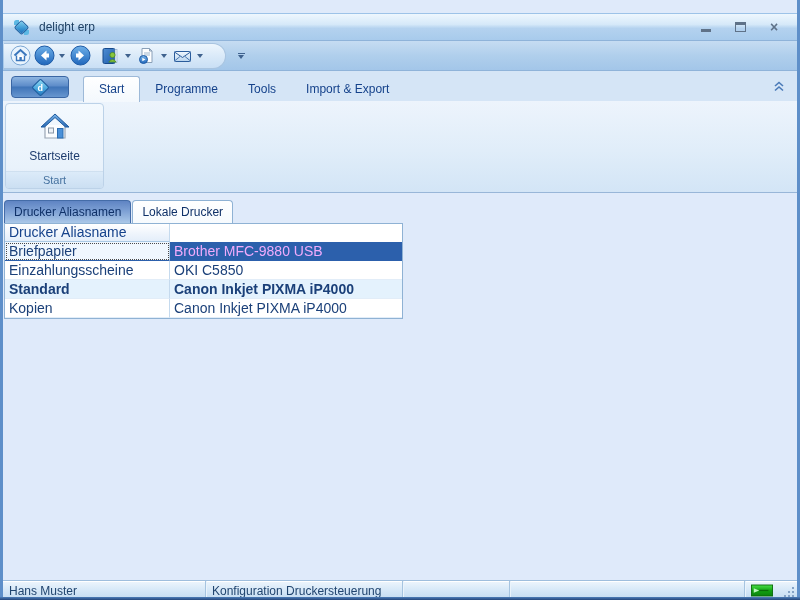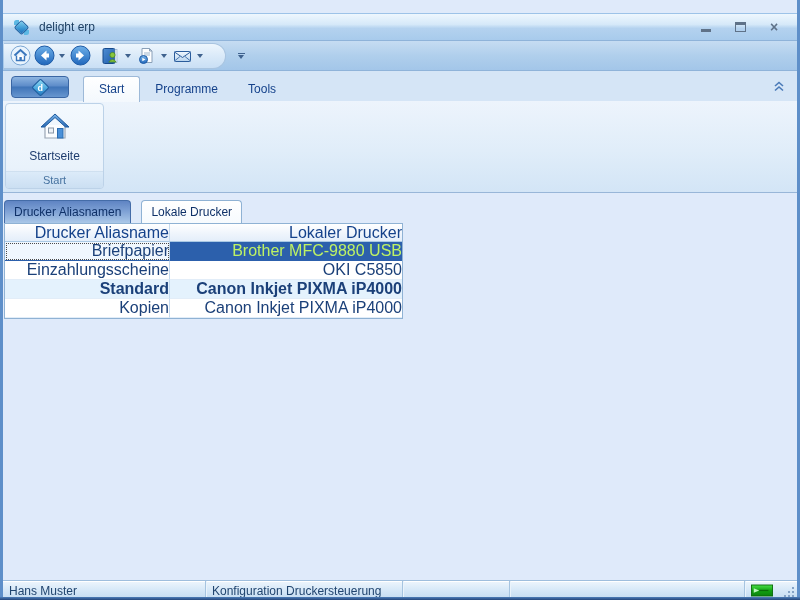--- a/index.html
+++ b/index.html
@@ -115,35 +115,35 @@
   .content{ flex:1; position:relative; background:#dfeafa; }
   .view-tabs{ position:absolute; left:1px; top:7px; height:23px; display:flex; }
   .vtab{ height:34px; line-height:22px; padding:0 9px; font-size:12px;
     border-radius:4px 4px 0 0; border:1px solid #6f94c4; border-bottom:none; color:#0f3168; }
   .vtab.selected{
     background:linear-gradient(180deg,#5f84c3 0%,#7da0d4 30%,#aecbea 70%,#c4daf2 100%);
     border-color:#446ca8;
   }
   .vtab.plain{
     background:linear-gradient(180deg,#ffffff 0%,#f2f8fd 100%);
-    border-color:#8fb2d4; margin-left:10px;
+    border-color:#8fb2d4; margin-left:1px;
   }
 
   .ptable{ position:absolute; left:1px; top:30px; width:399px;
     border:1px solid #8fb2d4; background:#fff; }
   .trow{ display:flex; }
   .thead .cell{ height:18px; line-height:17px;
     background:linear-gradient(180deg,#ffffff 0%,#eef4fc 60%,#e4eefa 100%);
     color:#15428b; border-bottom:1px solid #aac9e4; }
-  .cell{ padding-left:4px; font-size:16px; overflow:hidden; white-space:nowrap;text-align:right; }
+  .cell{ padding-left:4px; font-size:14px; overflow:hidden; white-space:nowrap; }
   .c1{ width:165px; border-right:1px solid #c5daee; }
   .c2{ flex:1; }
   .tbody .cell{ height:19px; line-height:18px; border-bottom:1px solid #e2edf8; }
   .tbody .trow.alt .cell{ background:#e4f2fd;font-weight:bold; }
-  .trow.selected .cell{ background:#2c60ac; color:#bef264; border-bottom-color:#2c60ac; }
+  .trow.selected .cell{ background:#2c60ac; color:#f0abfc; border-bottom-color:#2c60ac; }
   .trow.selected .cell.focused{
     background:#f0f7fe; color:#1b4079;
     outline:1px dotted #4a4a4a; outline-offset:-2px;
   }
 
   
   .statusbar{
     height:20px; flex:0 0 20px;
     background:linear-gradient(180deg,#eef6fd 0%,#d8e9f8 45%,#c2daf0 100%);
     border-top:1px solid #9fbedd; box-shadow:inset 0 1px 0 #ffffff;
@@ -271,20 +271,21 @@
 
   <div class="tabrow">
     <span class="app-button">
       <span class="dmnd">
         <span>d</span>
       </span>
     </span>
     <span class="ribbon-tab active">Start</span>
     <span class="ribbon-tab">Programme</span>
     <span class="ribbon-tab">Tools</span>
+    <span class="ribbon-tab">Import &amp; Export</span>
     <span class="collapse-chevrons">
       <svg width="12" height="11" viewBox="0 0 12 11">
         <path d="M2 5 L6 1.5 L10 5" fill="none" stroke="#4a7ab8" stroke-width="1.6"></path>
         <path d="M2 9.5 L6 6 L10 9.5" fill="none" stroke="#4a7ab8" stroke-width="1.6"></path>
       </svg>
     </span>
   </div>
 
   <div class="ribbon-body">
     <div class="ribbon-group">
@@ -309,21 +310,20 @@
 
   <div class="content">
     <div class="view-tabs">
       <span class="vtab selected">Drucker Aliasnamen</span>
       <span class="vtab plain">Lokale Drucker</span>
     </div>
 
     <div class="ptable">
       <div class="trow thead">
         <div class="cell c1">Drucker Aliasname</div>
-        <div class="cell c2">Lokaler Drucker</div>
       </div>
       <div class="tbody">
         <div class="trow selected">
           <div class="cell c1 focused">Briefpapier</div>
           <div class="cell c2">Brother MFC-9880 USB</div>
         </div>
         <div class="trow">
           <div class="cell c1">Einzahlungsscheine</div>
           <div class="cell c2">OKI C5850</div>
         </div>

